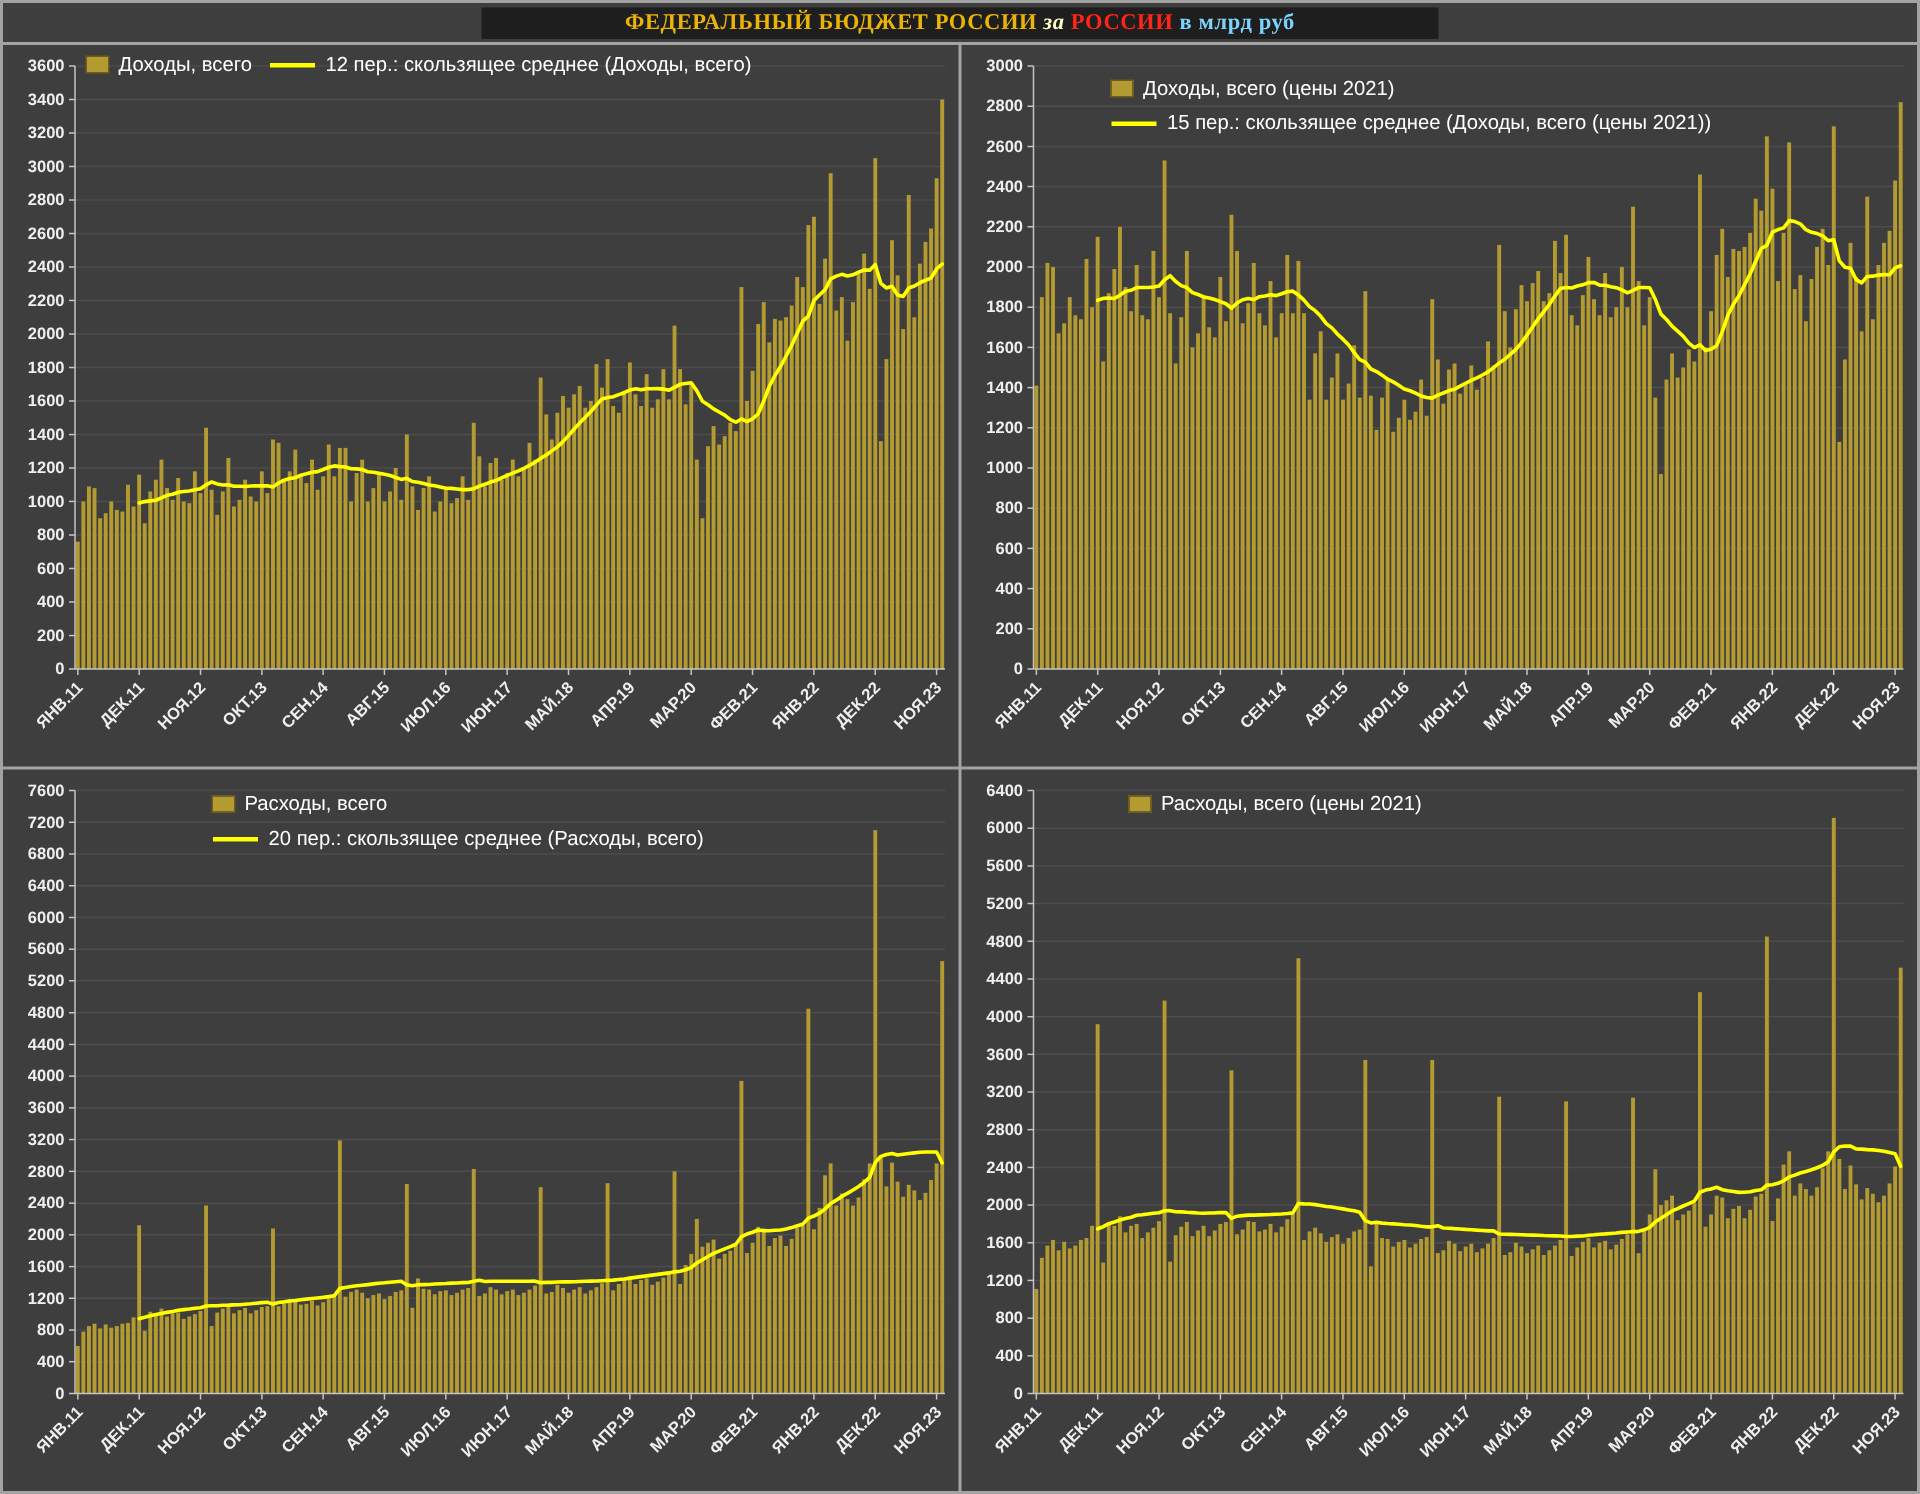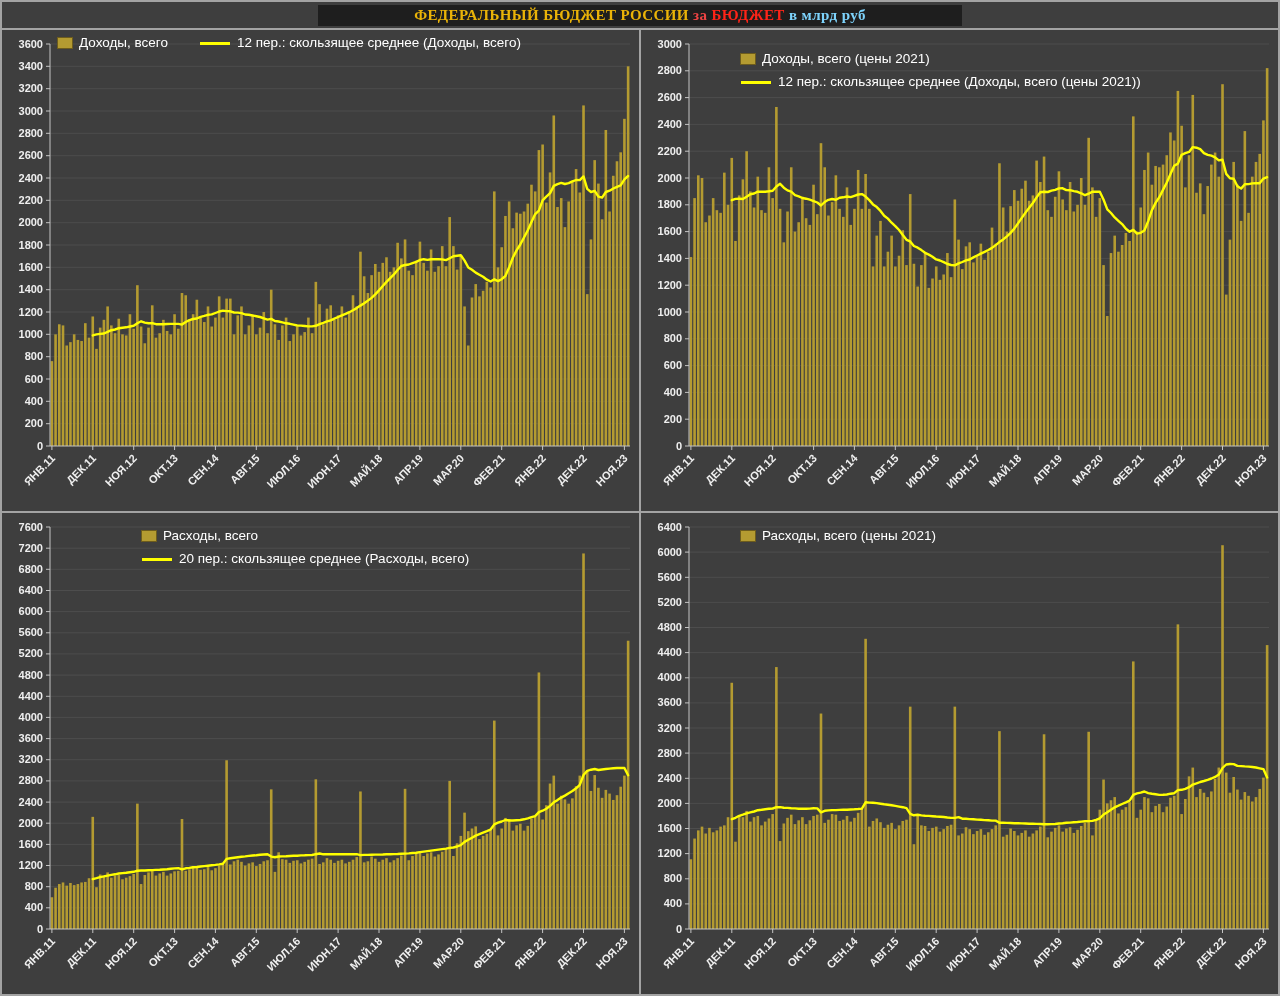--- a/index.html
+++ b/index.html
@@ -6,31 +6,31 @@
   html,body{width:1280px;height:996px}
   body{background:#3e3e3e;font-family:"Liberation Sans",sans-serif;overflow:hidden}
   .frame{width:1280px;height:996px;border:2px solid #a3a3a3;display:flex;flex-direction:column;background:#3e3e3e}
   .title-row{height:26px;display:flex;justify-content:center;align-items:center}
   .title-strip{background:#1e1e1e;padding:2px 96px;font-family:"Liberation Serif",serif;font-weight:bold;font-size:15px;letter-spacing:.4px;white-space:nowrap}
   .grid{flex:1;display:grid;grid-template-columns:1fr 1fr;grid-template-rows:1fr 1fr;gap:2px;background:#a3a3a3;border-top:2px solid #a3a3a3}
   .panel{background:#3e3e3e;position:relative;overflow:hidden}
   .panel svg{display:block;width:100%;height:100%}
   .ax{font-family:"Liberation Sans",sans-serif;font-size:11px;font-weight:bold;fill:#efefef}
   .legend{position:absolute;display:flex;flex-direction:column;gap:8px;color:#fff;font-size:13.5px;line-height:1.1}
-  .legend.inline{flex-direction:row;gap:32px}
+  .legend.inline{flex-direction:row;gap:12px}
   .li{display:flex;align-items:center;gap:7px;white-space:nowrap}
   .swb{width:14px;height:10px;background:var(--bar,#b49b31);outline:1px solid #6d5c1d;flex:none}
   .swl{width:30px;height:0;border-top:3px solid var(--line,#ffff00);flex:none}
 </style>
 </head>
 <body style="background: rgb(62, 62, 62);">
 
 <div class="frame">
   <div class="title-row">
-    <div class="title-strip" style="background: rgb(30, 30, 30);"><span style="color: #eab308;">ФЕДЕРАЛЬНЫЙ БЮДЖЕТ РОССИИ</span><span style="color: #ef4444;"> за </span><span style="color: rgb(255, 36, 24);">БЮДЖЕТ</span><span style="color: #7dd3fc;"> в млрд руб</span></div>
+    <div class="title-strip" style="background: rgb(30, 30, 30);"><span style="color: #eab308;">ФЕДЕРАЛЬНЫЙ БЮДЖЕТ РОССИИ</span><span style="color: #fef9c3; font-style: italic;"> за </span><span style="color: rgb(255, 36, 24);">РОССИИ</span><span style="color: #7dd3fc;"> в млрд руб</span></div>
   </div>
   <div class="grid">
     <div class="panel">
       <svg preserveAspectRatio="none" viewBox="0 0 637 481">
           <line x1="44" y1="416" x2="48" y2="416" stroke="#c4c4c4" stroke-width="1"></line>
           <text x="41" y="419.5" text-anchor="end" class="ax">0</text>
           <line x1="48" y1="393.7" x2="628" y2="393.7" stroke="#4d4d4d" stroke-width="1"></line>
           <line x1="44" y1="393.7" x2="48" y2="393.7" stroke="#c4c4c4" stroke-width="1"></line>
           <text x="41" y="397.2" text-anchor="end" class="ax">200</text>
           <line x1="48" y1="371.3" x2="628" y2="371.3" stroke="#4d4d4d" stroke-width="1"></line>
@@ -524,21 +524,21 @@
           <text x="626.4" y="429" text-anchor="end" class="ax" transform="rotate(-45 626.4 429)">НОЯ.23</text>
           <polyline points="90.8,170.2 94.5,168.9 98.2,168.7 101.9,169.0 105.6,166.8 109.3,164.2 113.1,163.5 116.8,161.7 120.5,161.7 124.2,161.7 127.9,161.3 131.7,160.7 135.4,156.5 139.1,153.8 142.8,157.7 146.5,160.4 150.2,161.7 154.0,165.1 157.7,166.3 161.4,168.0 165.1,168.7 168.8,169.7 172.6,171.1 176.3,172.5 180.0,175.5 183.7,172.0 187.4,169.8 191.1,169.0 194.9,169.7 198.6,167.8 202.3,167.3 206.0,166.5 209.7,167.1 213.4,165.8 217.2,164.5 220.9,164.1 224.6,166.6 228.3,170.1 232.0,174.4 235.8,177.1 239.5,180.9 243.2,185.7 246.9,188.6 250.6,192.7 254.3,196.1 258.1,200.0 261.8,205.1 265.5,209.8 269.2,211.4 272.9,216.0 276.7,217.7 280.4,220.1 284.1,222.8 287.8,224.6 291.5,226.8 295.2,229.4 299.0,230.5 302.7,232.1 306.4,234.0 310.1,235.0 313.8,235.4 317.6,233.4 321.3,232.0 325.0,230.4 328.7,229.5 332.4,227.4 336.1,225.5 339.9,223.6 343.6,221.9 347.3,220.0 351.0,217.9 354.7,215.1 358.4,212.1 362.2,209.4 365.9,206.3 369.6,202.9 373.3,198.6 377.0,193.4 380.8,187.9 384.5,182.6 388.2,177.7 391.9,173.0 395.6,167.4 399.3,162.3 403.1,161.7 406.8,162.0 410.5,160.7 414.2,159.9 417.9,158.4 421.7,158.3 425.4,160.1 429.1,160.2 432.8,161.1 436.5,161.8 440.2,163.3 444.0,165.2 447.7,163.6 451.4,161.7 455.1,161.7 458.8,161.8 462.6,169.7 466.3,179.4 470.0,183.0 473.7,187.4 477.4,190.8 481.1,194.1 484.9,198.7 488.6,201.7 492.3,199.9 496.0,203.6 499.7,202.8 503.4,200.5 507.2,191.1 510.9,180.2 514.6,172.9 518.3,167.2 522.0,159.9 525.8,152.5 529.5,144.1 533.2,135.7 536.9,133.6 540.6,124.8 544.3,123.1 548.1,121.9 551.8,117.1 555.5,117.7 559.2,119.2 562.9,123.1 566.7,124.9 570.4,125.7 574.1,127.3 577.8,130.4 581.5,129.8 585.2,143.9 589.0,148.2 592.7,148.8 596.4,156.3 600.1,158.6 603.8,154.3 607.6,154.1 611.3,153.4 615.0,153.1 618.7,153.2 622.4,148.6 626.1,147.2" fill="none" stroke="#ffff00" stroke-width="2.4" stroke-linejoin="round" stroke-linecap="round"></polyline>
         </svg>
     <div class="legend" style="left: 100px; top: 22px;">
           <span class="li">
             <span class="swb"></span>
             <span>Доходы, всего (цены 2021)</span>
           </span>
           <span class="li">
             <span class="swl"></span>
-            <span>12 пер.: скользящее среднее (Доходы, всего (цены 2021))</span>
+            <span>15 пер.: скользящее среднее (Доходы, всего (цены 2021))</span>
           </span>
         </div>
       </div>
     <div class="panel">
       <svg preserveAspectRatio="none" viewBox="0 0 637 481">
           <line x1="44" y1="416" x2="48" y2="416" stroke="#c4c4c4" stroke-width="1"></line>
           <text x="41" y="419.5" text-anchor="end" class="ax">0</text>
           <line x1="48" y1="394.8" x2="628" y2="394.8" stroke="#4d4d4d" stroke-width="1"></line>
           <line x1="44" y1="394.8" x2="48" y2="394.8" stroke="#c4c4c4" stroke-width="1"></line>
           <text x="41" y="398.3" text-anchor="end" class="ax">400</text>
@@ -1032,21 +1032,21 @@
           <line x1="499.7" y1="416" x2="499.7" y2="420" stroke="#c4c4c4" stroke-width="1"></line>
           <text x="503.7" y="429" text-anchor="end" class="ax" transform="rotate(-45 503.7 429)">ФЕВ.21</text>
           <line x1="540.6" y1="416" x2="540.6" y2="420" stroke="#c4c4c4" stroke-width="1"></line>
           <text x="544.6" y="429" text-anchor="end" class="ax" transform="rotate(-45 544.6 429)">ЯНВ.22</text>
           <line x1="581.5" y1="416" x2="581.5" y2="420" stroke="#c4c4c4" stroke-width="1"></line>
           <text x="585.5" y="429" text-anchor="end" class="ax" transform="rotate(-45 585.5 429)">ДЕК.22</text>
           <line x1="622.4" y1="416" x2="622.4" y2="420" stroke="#c4c4c4" stroke-width="1"></line>
           <text x="626.4" y="429" text-anchor="end" class="ax" transform="rotate(-45 626.4 429)">НОЯ.23</text>
           <polyline points="90.8,306.2 94.5,304.8 98.2,302.8 101.9,301.7 105.6,300.4 109.3,299.4 113.1,298.5 116.8,297.2 120.5,296.8 124.2,296.3 127.9,295.8 131.7,295.5 135.4,294.2 139.1,294.1 142.8,294.8 146.5,294.9 150.2,295.2 154.0,295.4 157.7,295.7 161.4,295.8 165.1,295.7 168.8,295.6 172.6,295.3 176.3,295.4 180.0,299.3 183.7,297.8 187.4,297.4 191.1,297.1 194.9,297.1 198.6,296.9 202.3,296.8 206.0,296.7 209.7,296.5 213.4,296.3 217.2,296.0 220.9,295.6 224.6,289.3 228.3,289.6 232.0,289.7 235.8,290.1 239.5,290.7 243.2,291.3 246.9,291.7 250.6,292.3 254.3,292.9 258.1,293.6 261.8,294.2 265.5,295.1 269.2,300.8 272.9,302.3 276.7,301.8 280.4,302.4 284.1,302.7 287.8,302.9 291.5,303.2 295.2,303.5 299.0,303.7 302.7,304.0 306.4,304.5 310.1,304.9 313.8,304.9 317.6,304.1 321.3,305.7 325.0,305.8 328.7,306.1 332.4,306.3 336.1,306.6 339.9,306.8 343.6,307.1 347.3,307.3 351.0,307.6 354.7,307.6 358.4,309.7 362.2,309.8 365.9,309.9 369.6,310.0 373.3,310.2 377.0,310.3 380.8,310.4 384.5,310.5 388.2,310.7 391.9,310.8 395.6,310.9 399.3,311.0 403.1,311.3 406.8,311.3 410.5,311.1 414.2,311.0 417.9,310.5 421.7,310.2 425.4,309.8 429.1,309.6 432.8,309.3 436.5,309.0 440.2,308.6 444.0,308.3 447.7,308.1 451.4,307.9 455.1,306.9 458.8,305.3 462.6,301.5 466.3,299.2 470.0,296.8 473.7,294.3 477.4,292.7 481.1,291.0 484.9,289.4 488.6,287.7 492.3,281.8 496.0,280.4 499.7,279.6 503.4,278.5 507.2,280.1 510.9,280.8 514.6,281.3 518.3,281.9 522.0,281.8 525.8,281.5 529.5,280.7 533.2,280.2 536.9,277.1 540.6,276.8 544.3,275.9 548.1,274.2 551.8,271.6 555.5,270.4 559.2,269.0 562.9,268.0 566.7,266.8 570.4,265.5 574.1,263.9 577.8,261.6 581.5,255.0 585.2,251.5 589.0,251.0 592.7,251.1 596.4,252.9 600.1,253.1 603.8,253.4 607.6,253.6 611.3,254.0 615.0,254.5 618.7,255.3 622.4,256.1 626.1,264.5" fill="none" stroke="#ffff00" stroke-width="2.4" stroke-linejoin="round" stroke-linecap="round"></polyline>
         </svg>
-    <div class="legend" style="left: 100px; top: 16px; gap: 45px;">
+    <div class="legend" style="left: 112px; top: 16px; gap: 45px;">
           <span class="li">
             <span class="swb"></span>
             <span>Расходы, всего (цены 2021)</span>
           </span>
         </div>
       </div>
   </div>
 </div>
 
 </body></html>

